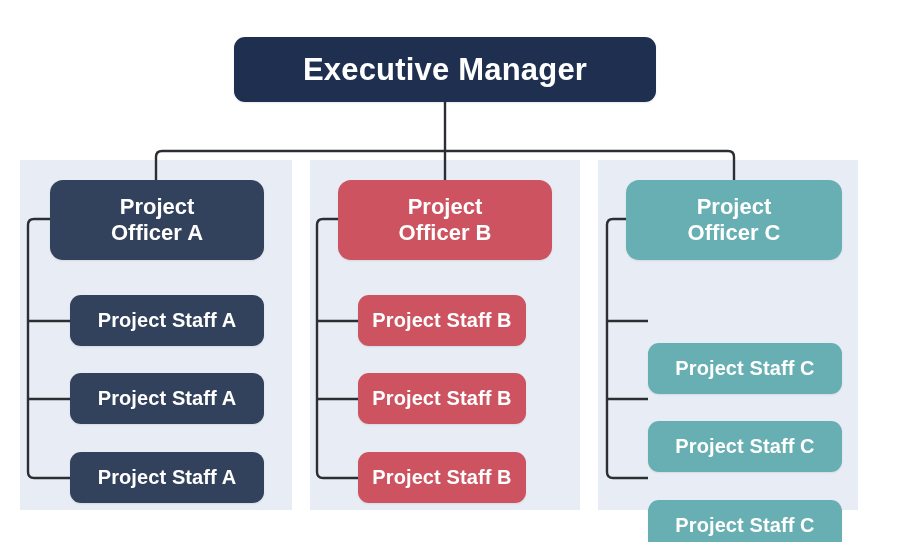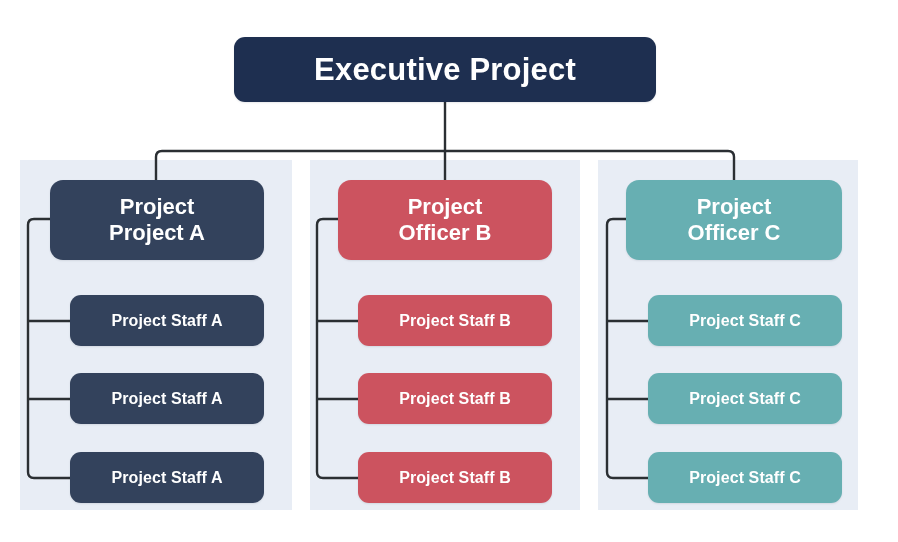--- a/index.html
+++ b/index.html
@@ -88,27 +88,27 @@
     line-height: 1.18;
   }
   .node.manager.col-a { left: 50px;  width: 214px; background: #33425c; }
   .node.manager.col-b { left: 338px; width: 214px; background: #cc535f; }
   .node.manager.col-c { left: 626px; width: 216px; background: #67afb2; }
 
   
   .node.staff {
     height: 51px;
     border-radius: 11px;
-    font-size: 16px;
+    font-size: 20px;
     font-weight: bold;
     letter-spacing: 0.1px;
   }
   .node.staff.col-a { left: 70px;  width: 194px; background: #33425c; }
-  .node.staff.col-b { left: 358px; width: 194px; background: #cc535f; }
-  .node.staff.col-c { left: 648px; width: 194px; background: #67afb2; }
+  .node.staff.col-b { left: 358px; width: 168px; background: #cc535f; }
+  .node.staff.col-c { left: 648px; width: 194px; background: #67afb2; margin-top: 48px; }
 
   .node.staff.row-1 { top: 295px; }
   .node.staff.row-2 { top: 373px; }
   .node.staff.row-3 { top: 452px; }
 
   .node-label { display: block; }
 </style>
 </head>
 <body>
 
@@ -133,27 +133,27 @@
     <path d="M 338 219 L 323 219 Q 317 219 317 225 L 317 472 Q 317 478 323 478 L 358 478"></path>
     <path d="M 317 321 L 358 321"></path>
     <path d="M 317 399 L 358 399"></path>
 
     <path d="M 626 219 L 613 219 Q 607 219 607 225 L 607 472 Q 607 478 613 478 L 648 478"></path>
     <path d="M 607 321 L 648 321"></path>
     <path d="M 607 399 L 648 399"></path>
   </svg>
 
   <div class="node executive">
-    <span class="node-label">Executive Project</span>
+    <span class="node-label">Executive Manager</span>
   </div>
 
   <div class="node manager col-a">
     <span class="node-label">
       <span>Project</span><br>
-      <span>Project A</span>
+      <span>Officer A</span>
     </span>
   </div>
 
   <div class="node manager col-b">
     <span class="node-label">
       <span>Project</span><br>
       <span>Officer B</span>
     </span>
   </div>
 

